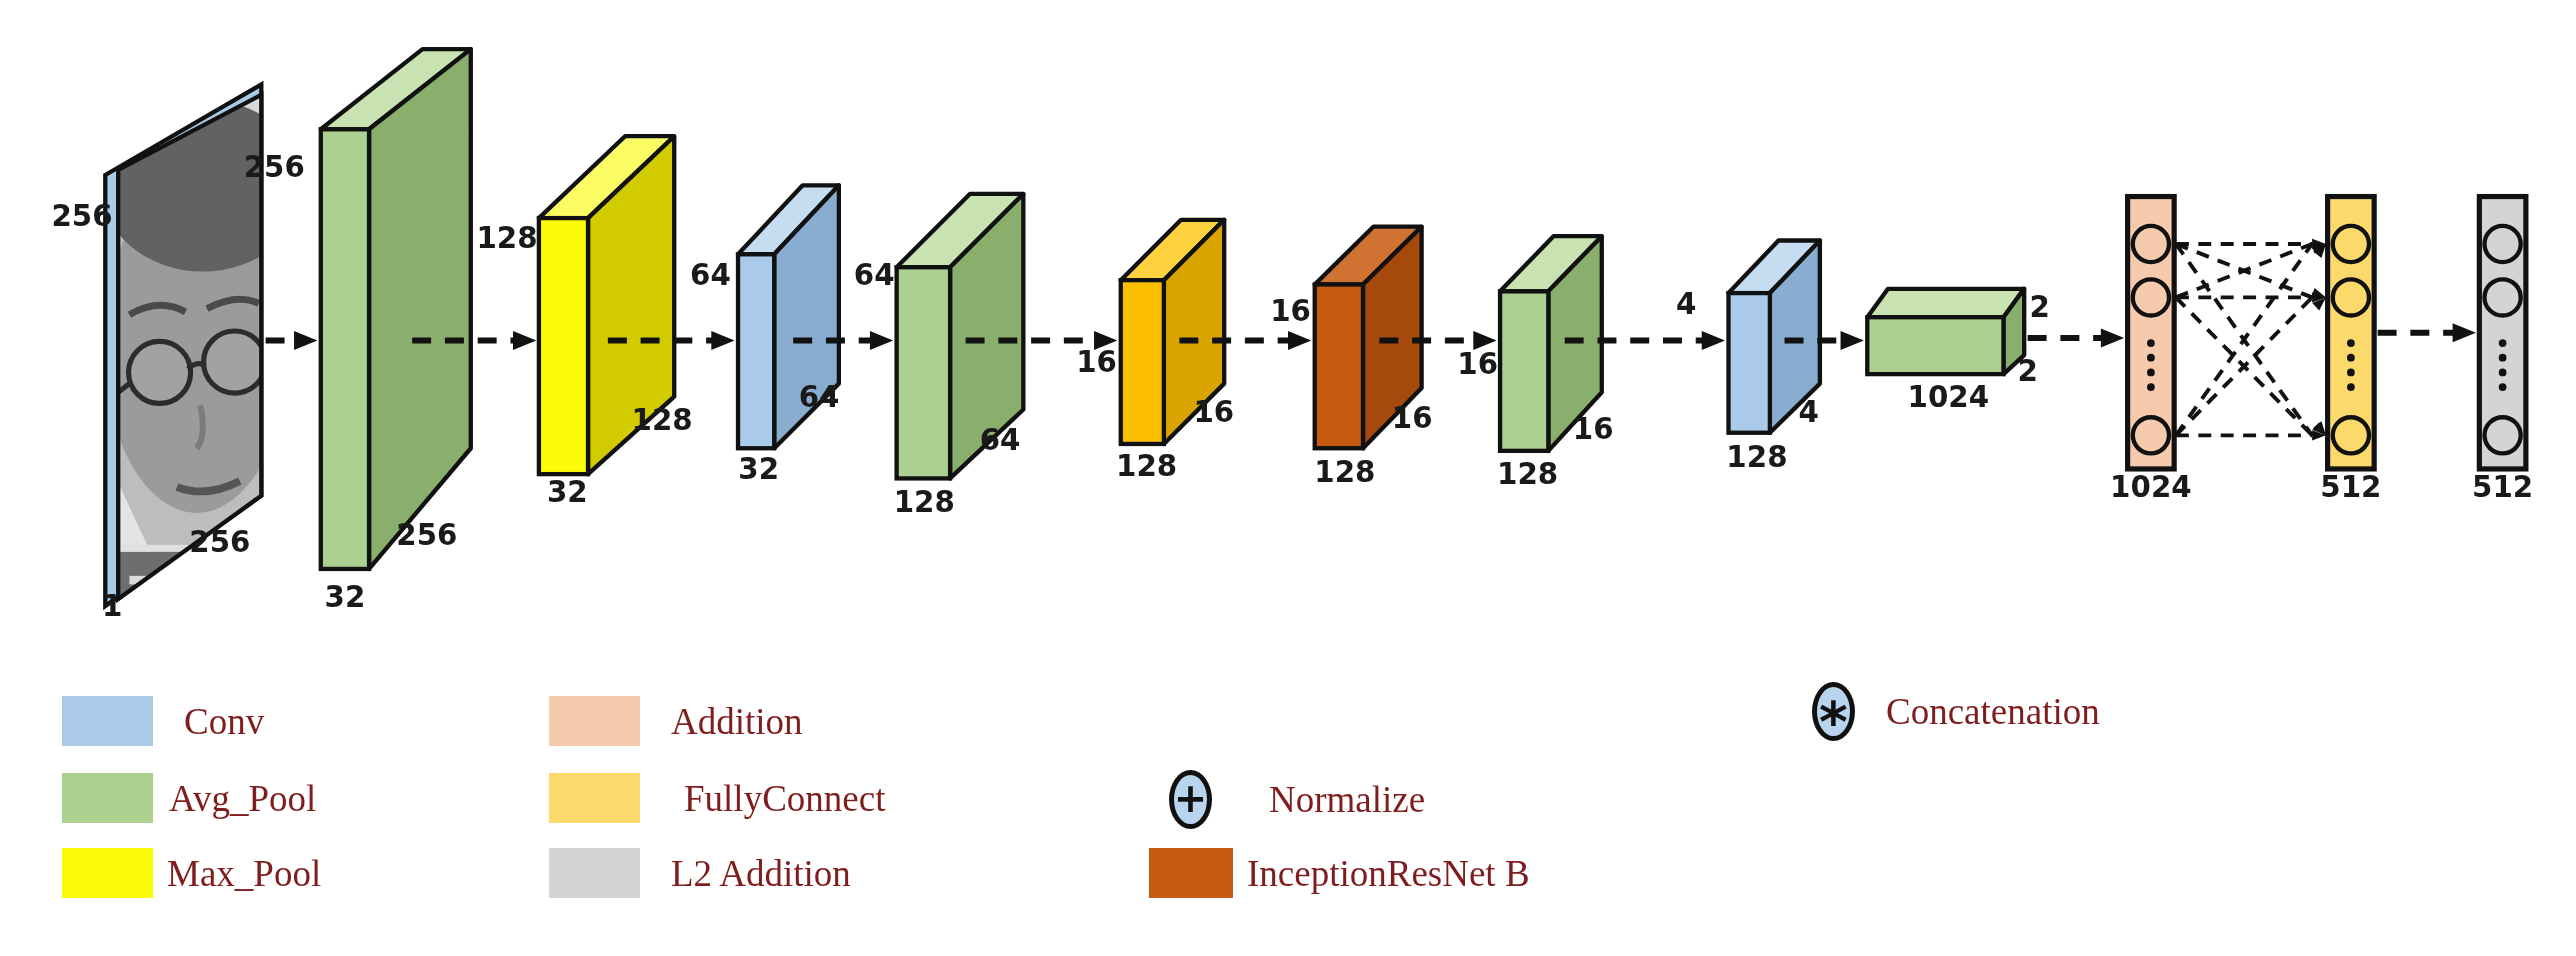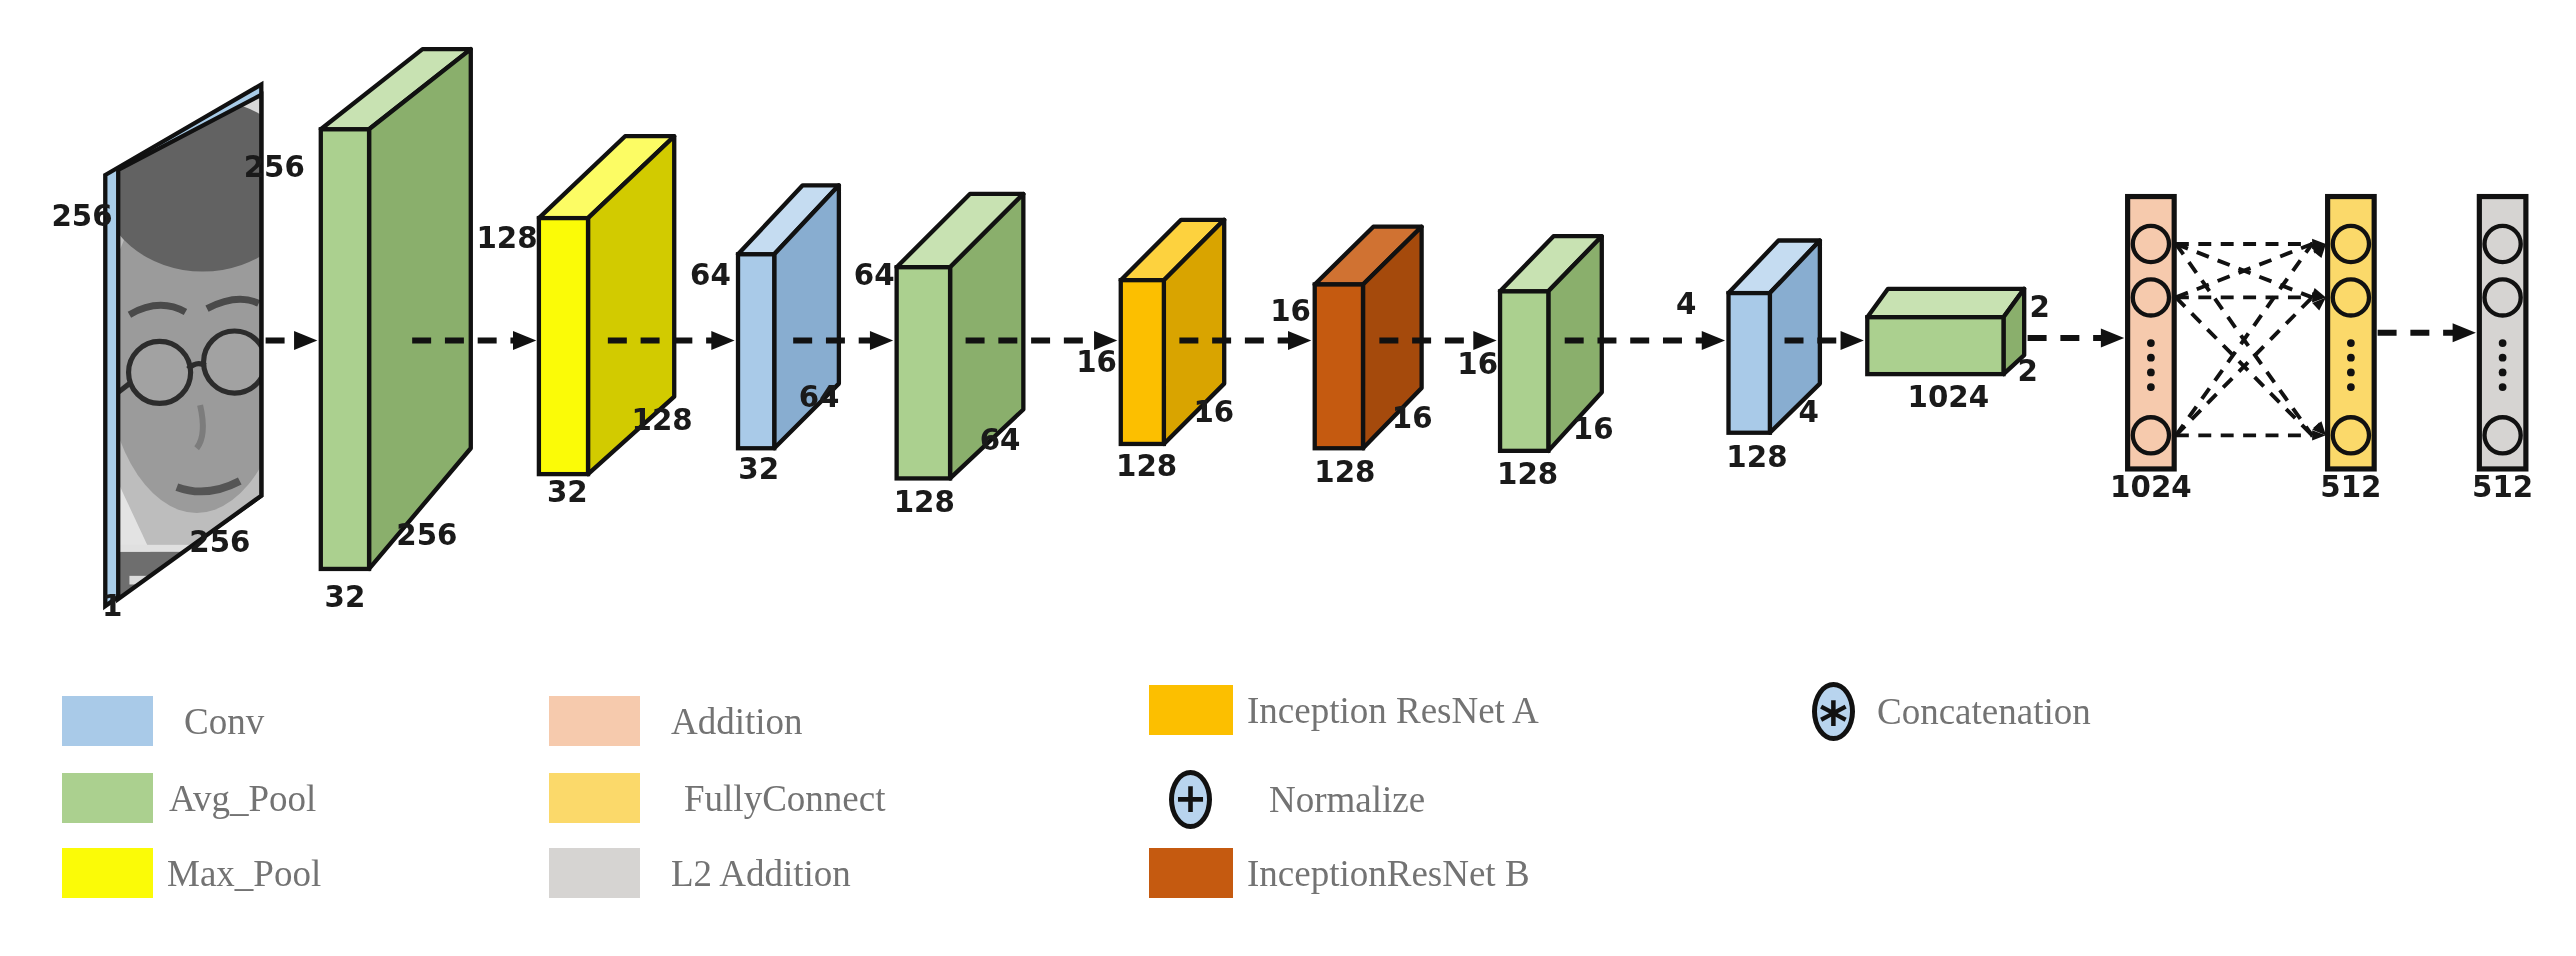--- a/index.html
+++ b/index.html
@@ -1,21 +1,21 @@
 <!DOCTYPE html>
 <html style="font-size:14px"><head>
 <meta charset="utf-8">
 <style>
   html,body{margin:0;padding:0;background:#ffffff;}
   #stage{position:relative;width:2576px;height:956px;background:#ffffff;overflow:hidden;
          font-family:"Liberation Sans",sans-serif;}
   #net-svg{position:absolute;left:0;top:0;}
   .legend-item{position:absolute;display:flex;align-items:center;}
   .swatch{display:block;}
-  .legend-label{font-family:"Liberation Serif",serif;font-size:37px;color:#737373;white-space:nowrap;}
+  .legend-label{font-family:"Liberation Serif",serif;font-size:37px;color:#7f1d1d;white-space:nowrap;}
   .op-circle{box-sizing:border-box;width:43px;height:59px;border:5.2px solid #111;border-radius:50%;
              background:#b8d4ee;display:flex;align-items:center;justify-content:center;}
   .op-symbol{font-family:"DejaVu Sans",sans-serif;font-weight:bold;color:#111;}
   .sym-plus{font-size:40px;line-height:1;margin-top:-3.4px;}
   .sym-star{font-size:55px;line-height:1;margin-top:22.4px;}
 </style>
 </head>
 <body>
 
 <div id="stage">
@@ -191,35 +191,31 @@
   </div>
   <div class="legend-item" style="left:549px;top:773px">
     <span class="swatch" style="width: 91px; height: 50px; background: rgb(251, 217, 106);"></span>
     <span class="legend-label" style="margin-left:44px">FullyConnect</span>
   </div>
   <div class="legend-item" style="left:549px;top:848px">
     <span class="swatch" style="width: 91px; height: 50px; background: rgb(214, 212, 210);"></span>
     <span class="legend-label" style="margin-left:31px">L2 Addition</span>
   </div>
 
-  <div class="legend-item" style="left:1149px;top:685px">
-    <span class="swatch" style="width: 84px; height: 50px; background: rgb(252, 191, 0);"></span>
-    <span class="legend-label" style="margin-left:14px">Inception ResNet A</span>
-  </div>
   <div class="legend-item" style="left:1169px;top:770px">
     <span class="op-circle">
         <span class="op-symbol sym-plus">+</span>
       </span>
     <span class="legend-label" style="margin-left:57px">Normalize</span>
   </div>
   <div class="legend-item" style="left:1149px;top:848px">
     <span class="swatch" style="width: 84px; height: 50px; background: rgb(197, 90, 16);"></span>
     <span class="legend-label" style="margin-left:14px">InceptionResNet B</span>
   </div>
 
   <div class="legend-item" style="left:1812px;top:682px">
     <span class="op-circle">
         <span class="op-symbol sym-star">*</span>
       </span>
-    <span class="legend-label" style="margin-left:22px">Concatenation</span>
+    <span class="legend-label" style="margin-left:31px">Concatenation</span>
   </div>
 </div>
 
 
 </body></html>

